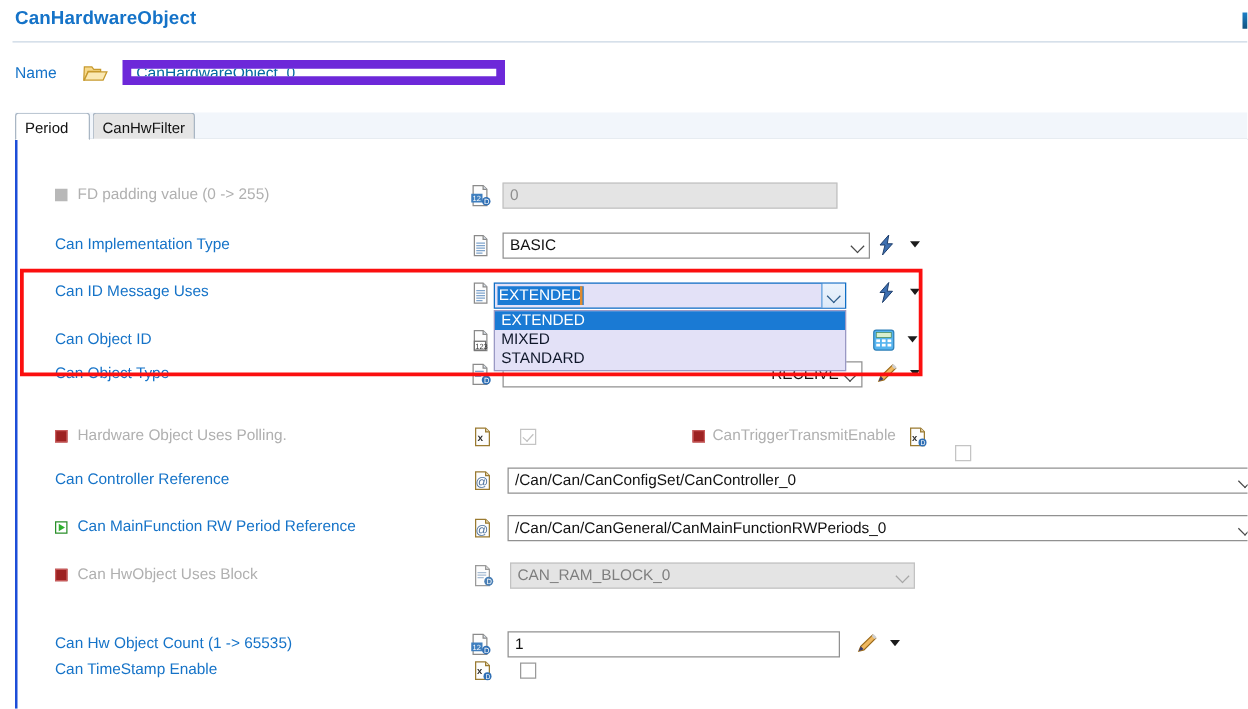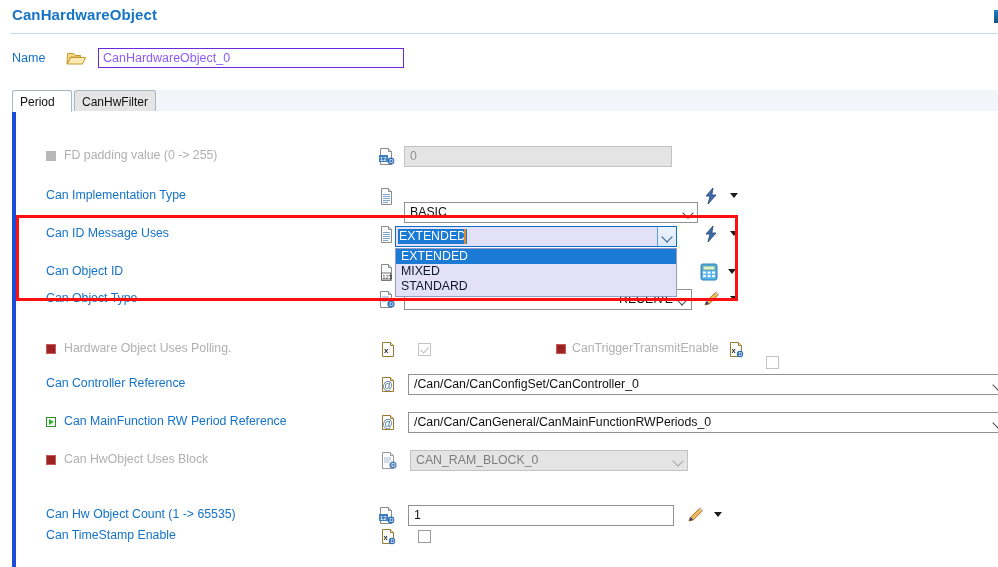--- a/index.html
+++ b/index.html
@@ -41,25 +41,25 @@
     display: flex; align-items: center;
   }
   .name-label {
     width: 50px; margin-left: 12px;
     color: #1573c8; font-size: 12.5px;
   }
   .folder-icon { width: 22px; height: 16px; margin-left: 4px; position:relative; }
   .name-input {
     margin-left: 10px;
     width: 306px; height: 20px;
-    border: 1px solid #6d28d9;
+    border: 7px solid #6d28d9;
     background: #ffffff;
     font-family: "Liberation Sans", sans-serif;
     font-size: 12.5px;
-    color: #8b5cf6;
+    color: #0369a1;
     padding: 0 4px;
     box-sizing: border-box;
     outline: none;
   }
 
   
   .tabstrip {
     position: absolute; left: 12px; top: 90px;
     width: 986px; height: 22px;
     background: #f2f6fb;
@@ -82,21 +82,21 @@
     background: #ffffff;
     border-bottom: 1px solid #ffffff;
     z-index: 3;
   }
 
   
   .panel {
     position: absolute; left: 12px; top: 111px;
     width: 986px; height: 456px;
     background: #ffffff;
-    border-left: 4px solid #1d4ed8;
+    border-left: 2px solid #1d4ed8;
     box-sizing: border-box;
   }
 
   .row {
     position: absolute; left: 0; width: 986px; height: 26px;
   }
   .lbl {
     position: absolute; left: 30px; top: 4px;
     font-size: 12.3px;
     color: #1573c8;
@@ -310,21 +310,21 @@
           <path d="M10.5 1.5 v3 h3" fill="#dde6f0" stroke="#8a8a8a"></path>
           <g stroke="#7fa4cc" stroke-width="1">
             <line x1="5" y1="7.5" x2="12" y2="7.5"></line>
               <line x1="5" y1="9.5" x2="12" y2="9.5"></line>
             <line x1="5" y1="11.5" x2="12" y2="11.5"></line>
               <line x1="5" y1="13.5" x2="12" y2="13.5"></line>
             <line x1="5" y1="15.5" x2="10" y2="15.5"></line>
           </g>
         </svg>
       </div>
-      <div class="ctl combo" style="width:294px;margin-top:16px;">
+      <div class="ctl combo" style="width:294px;">
         <span>BASIC</span>
         <span class="chev"></span>
       </div>
       <div class="act" style="left:686px;">
         <svg width="18" height="18" viewBox="0 0 18 18">
           <path d="M11 1 L4 9 h4 l-2 8 L14 8 h-4.2 z" fill="#3d6fb0" stroke="#1f3f6d" stroke-width=".8"></path>
         </svg>
         <span class="caret"></span>
       </div>
     </div>
@@ -474,21 +474,21 @@
           <path d="M10.5 1.5 v3 h3" fill="#e4e4e4" stroke="#9a9a9a"></path>
           <g stroke="#a8bdd4" stroke-width="1">
             <line x1="4" y1="7" x2="11" y2="7"></line>
               <line x1="4" y1="9" x2="11" y2="9"></line>
               <line x1="4" y1="11" x2="9" y2="11"></line>
           </g>
           <circle cx="13" cy="14" r="3.6" fill="#4a7fb5"></circle>
           <text x="11.2" y="16.4" font-size="6" fill="#ffffff" font-family="Liberation Sans">D</text>
         </svg>
       </div>
-      <div class="ctl combo disabled" style="left:394px; width:278px;">
+      <div class="ctl combo disabled" style="left:394px; width:324px;">
         <span>CAN_RAM_BLOCK_0</span>
         <span class="chev"></span>
       </div>
     </div>
 
     <div class="row" style="top:392px;">
       <div class="lbl">Can Hw Object Count (1 -&gt; 65535)</div>
       <div class="ficon" style="left:362px;">
         <svg width="18" height="19" viewBox="0 0 18 19">
           <path d="M2.5 1.5 h8 l3 3 v13 h-11 z" fill="#fdfdfd" stroke="#8a8a8a"></path>

